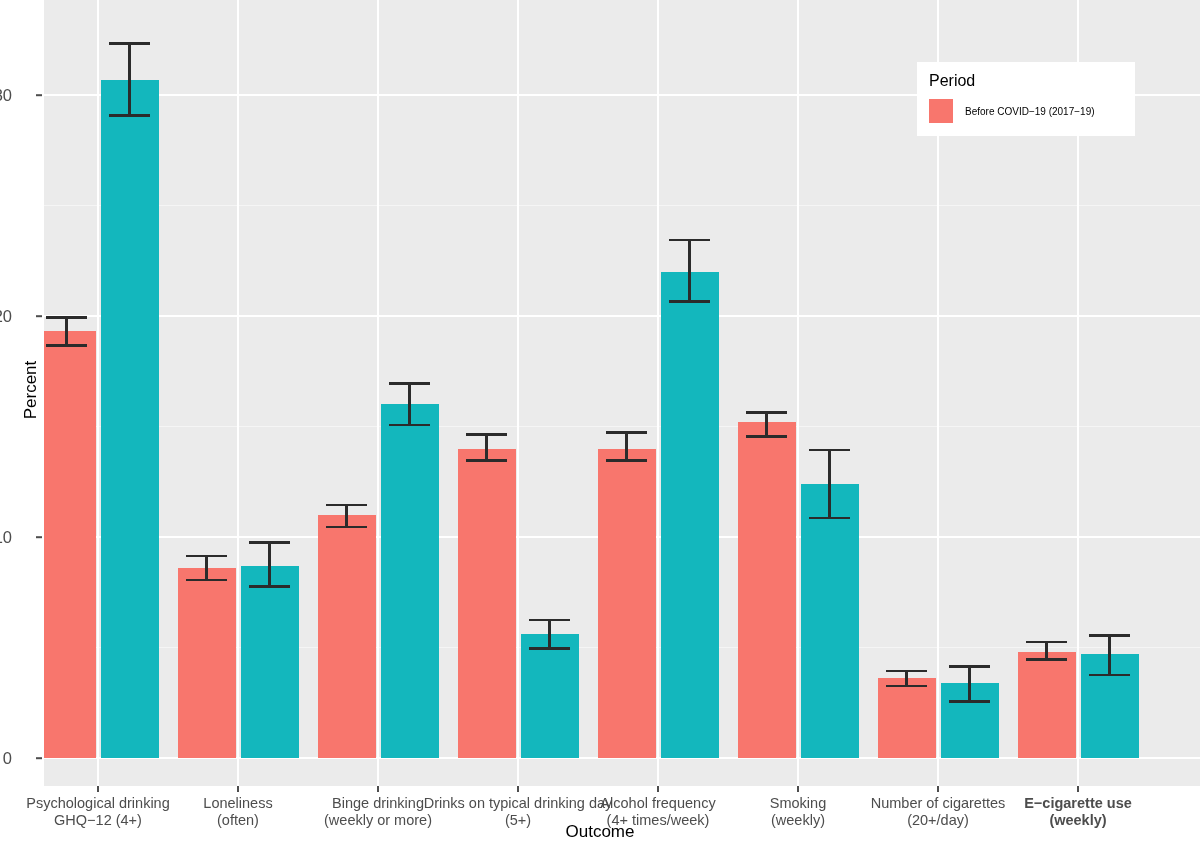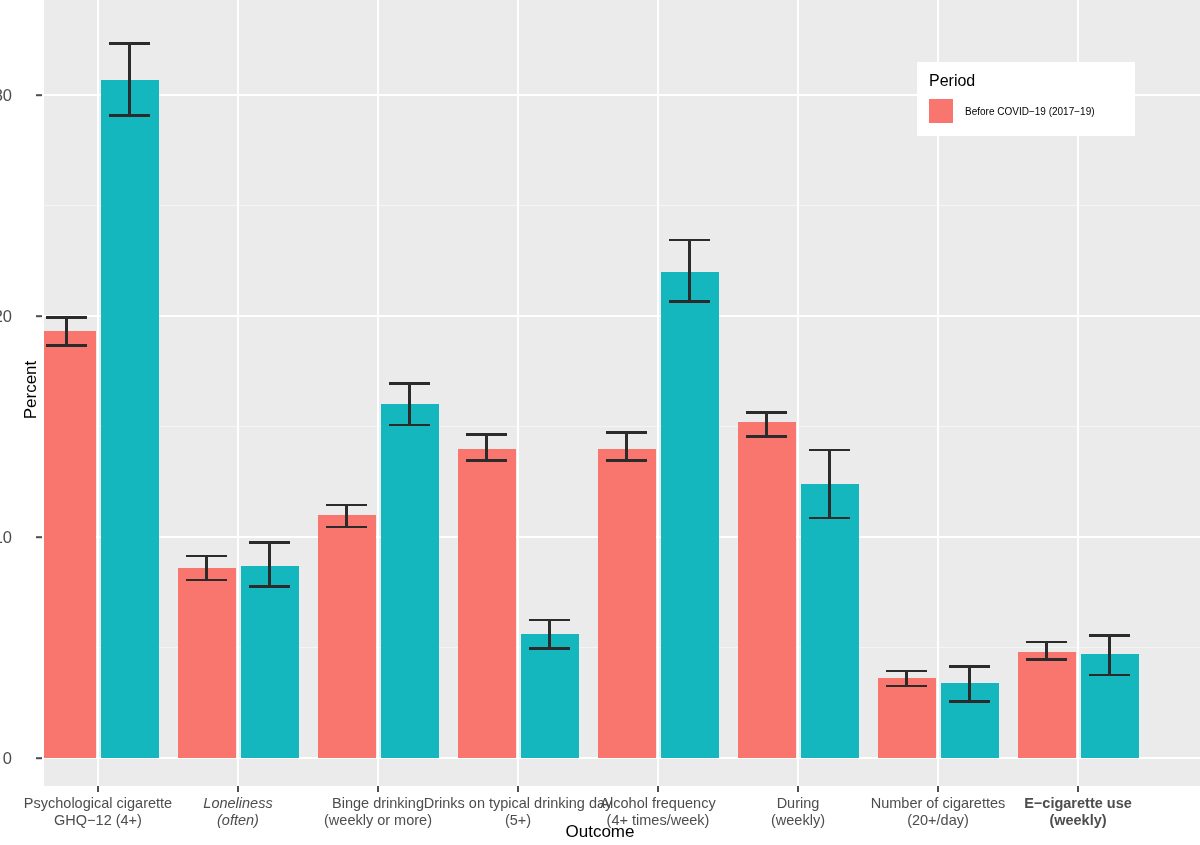--- a/index.html
+++ b/index.html
@@ -291,46 +291,46 @@
       <div class="y-tick-label" style="top: 758px;">0</div>
       <div class="y-tick-mark" style="top: 758px;"></div>
       <div class="y-tick-label" style="top: 537px;">10</div>
       <div class="y-tick-mark" style="top: 537px;"></div>
       <div class="y-tick-label" style="top: 316px;">20</div>
       <div class="y-tick-mark" style="top: 316px;"></div>
       <div class="y-tick-label" style="top: 95px;">30</div>
       <div class="y-tick-mark" style="top: 95px;"></div>
       <div class="x-tick-mark" style="left: 97.2px;"></div>
       <div class="x-tick-label" style="left: 98px;">
-        <div>Psychological cigarette</div>
+        <div>Psychological drinking</div>
         <div>GHQ−12 (4+)</div>
       </div>
       <div class="x-tick-mark" style="left: 237.2px;"></div>
-      <div class="x-tick-label" style="left: 238px; font-style: italic;">
+      <div class="x-tick-label" style="left: 238px;">
         <div>Loneliness</div>
         <div>(often)</div>
       </div>
       <div class="x-tick-mark" style="left: 377.2px;"></div>
       <div class="x-tick-label" style="left: 378px;">
         <div>Binge drinking</div>
         <div>(weekly or more)</div>
       </div>
       <div class="x-tick-mark" style="left: 517.2px;"></div>
       <div class="x-tick-label" style="left: 518px;">
         <div>Drinks on typical drinking day</div>
         <div>(5+)</div>
       </div>
       <div class="x-tick-mark" style="left: 657.2px;"></div>
       <div class="x-tick-label" style="left: 658px;">
         <div>Alcohol frequency</div>
         <div>(4+ times/week)</div>
       </div>
       <div class="x-tick-mark" style="left: 797.2px;"></div>
       <div class="x-tick-label" style="left: 798px;">
-        <div>During</div>
+        <div>Smoking</div>
         <div>(weekly)</div>
       </div>
       <div class="x-tick-mark" style="left: 937.2px;"></div>
       <div class="x-tick-label" style="left: 938px;">
         <div>Number of cigarettes</div>
         <div>(20+/day)</div>
       </div>
       <div class="x-tick-mark" style="left: 1077.2px;"></div>
       <div class="x-tick-label" style="left: 1078px; font-weight: bold;">
         <div>E−cigarette use</div>

